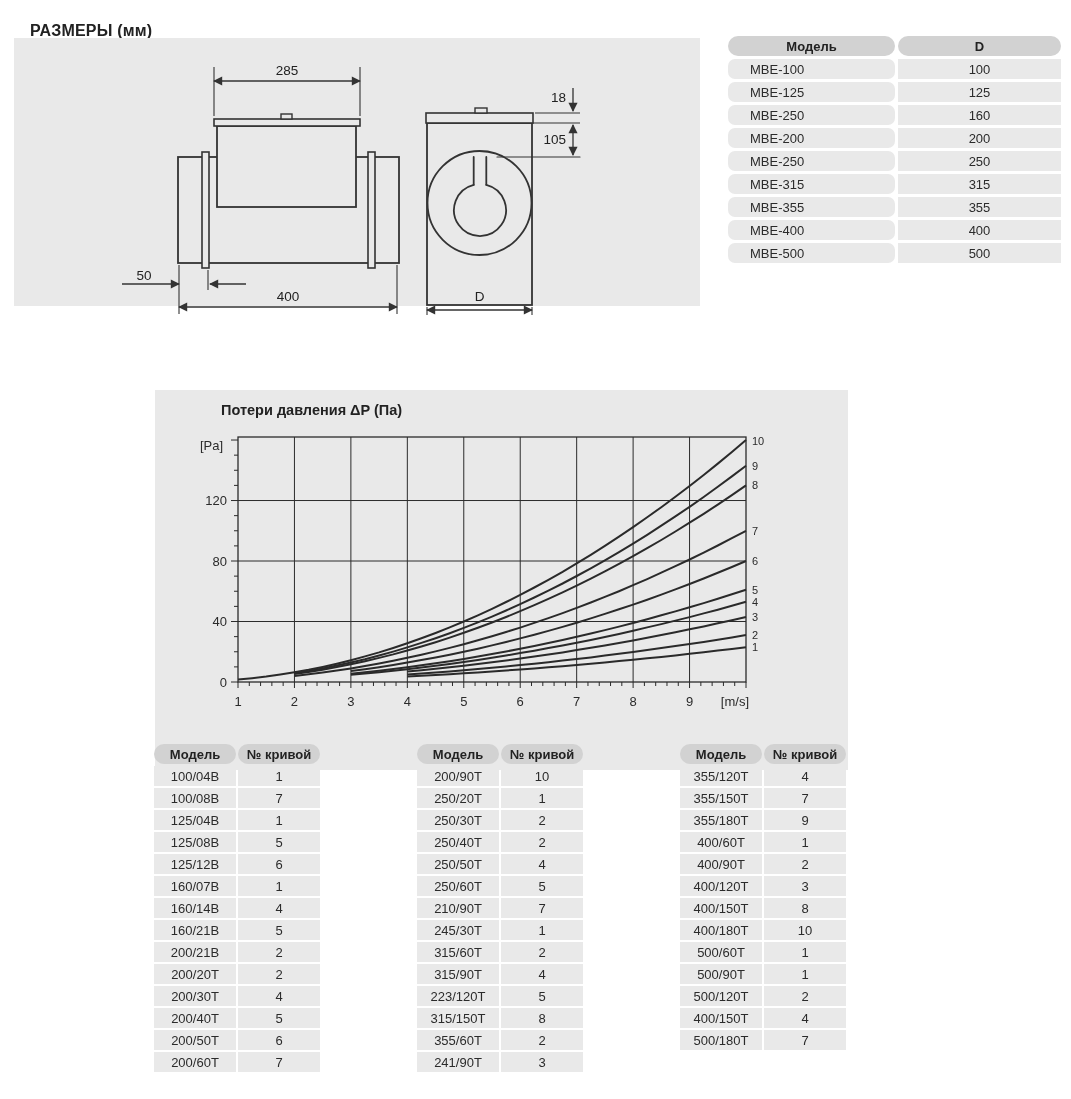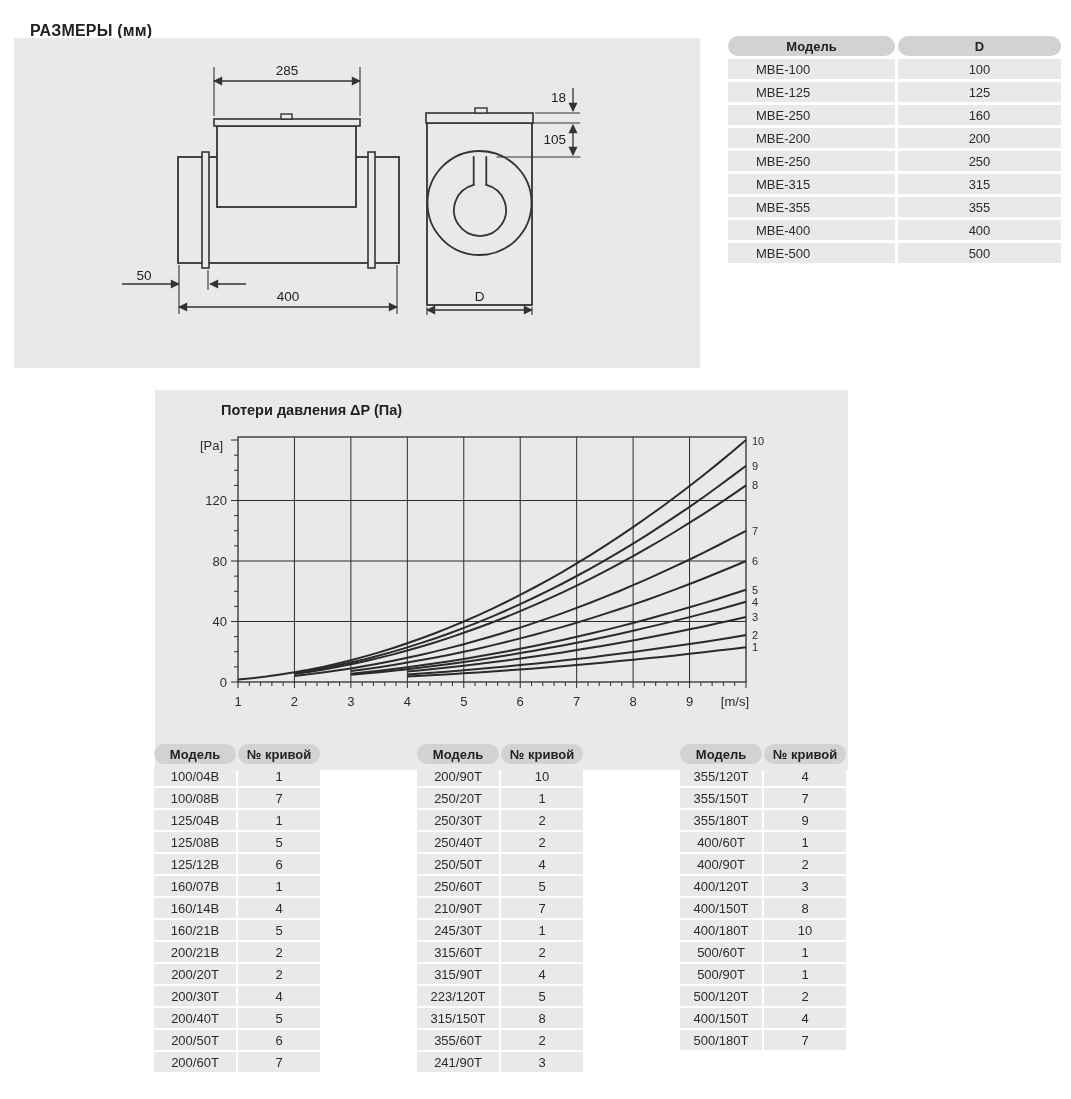--- a/index.html
+++ b/index.html
@@ -6,21 +6,21 @@
   body{
     width:1071px;height:1099px;position:relative;overflow:hidden;
     font-family:"Liberation Sans","DejaVu Sans",sans-serif;color:#2b2b2b;
     -webkit-font-smoothing:antialiased;
   }
   .page-title{
     position:absolute;left:14px;top:6px;margin:16px;
     font-size:16px;font-weight:700;letter-spacing:.2px;color:#222;
   }
   .panel{position:absolute;background:#e9e9e9;}
-  .drawing-panel{left:14px;top:38px;width:686px;height:330px;}
+  .drawing-panel{left:14px;top:38px;width:686px;height:268px;}
   .chart-panel{left:155px;top:390px;width:693px;height:380px;}
   .chart-title{
     position:absolute;left:66px;top:12px;
     font-size:14.5px;font-weight:700;color:#222;
   }
   svg{display:block;}
   svg text{font-family:"Liberation Sans","DejaVu Sans",sans-serif;fill:#2b2b2b;}
   .dim-text{font-size:13.5px;fill:#222;}
   .axis-label{font-size:13px;}
   .unit-label{font-size:13px;font-weight:400;}
@@ -28,21 +28,21 @@
 
   
   .gtable{position:absolute;display:grid;gap:2px;background:transparent;}
   .gtable .cell{
     background:#e9e9e9;height:21px;display:flex;align-items:center;
     justify-content:center;font-size:13px;color:#2b2b2b;
   }
   .gtable .head{background:#d2d2d2;font-weight:700;color:#222;border-radius:10px;}
   .model-table{left:728px;top:36px;grid-template-columns:167px 163px;gap:3px 3px;}
   .model-table .cell{height:20px;}
-  .model-table .model-cell{justify-content:flex-start;padding-left:28px;}
+  .model-table .model-cell{justify-content:flex-start;padding-left:22px;border-radius:7px;}
   .curve-table{grid-template-columns:82px 82px;}
   .curve-table .cell{height:20px;}
   #curve-table-0{left:154px;top:744px;}
   #curve-table-1{left:417px;top:744px;}
   #curve-table-2{left:680px;top:744px;}
 </style>
 </head>
 <body>
 
 <h1 class="page-title">РАЗМЕРЫ (мм)</h1>

